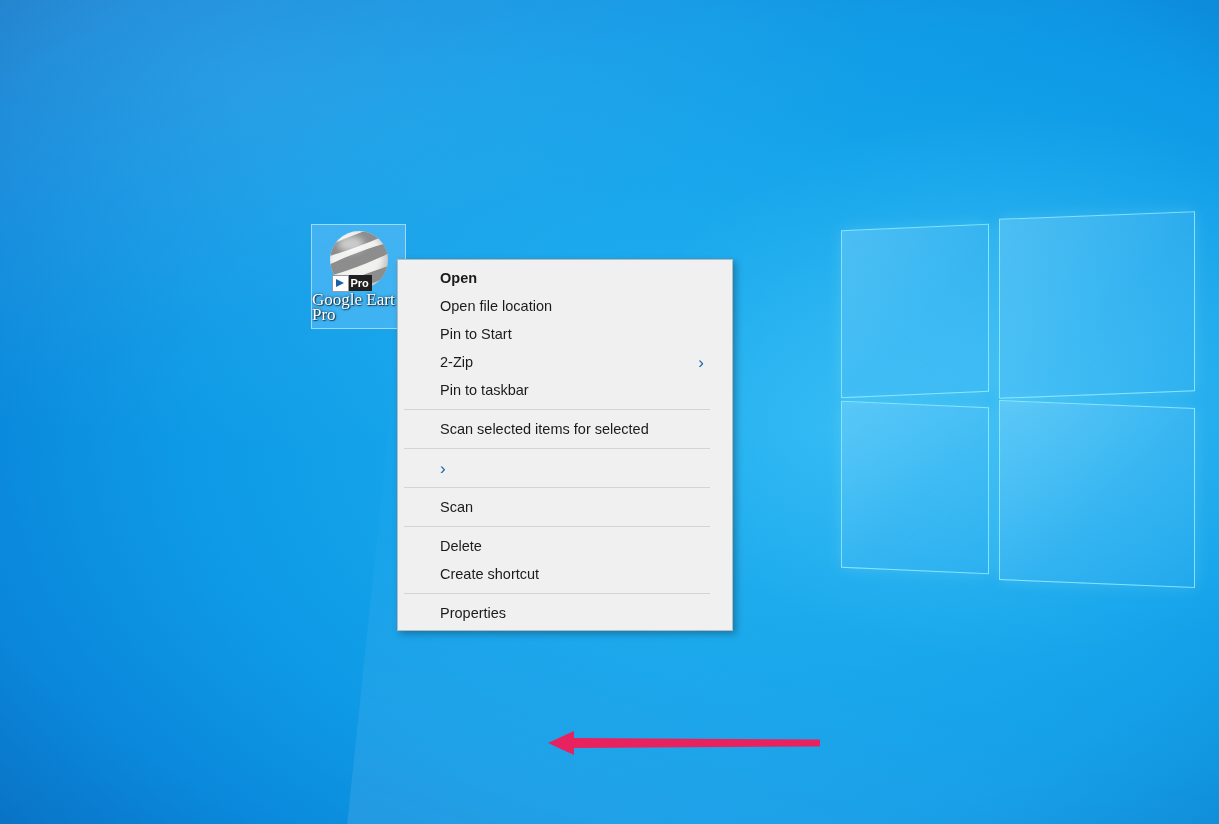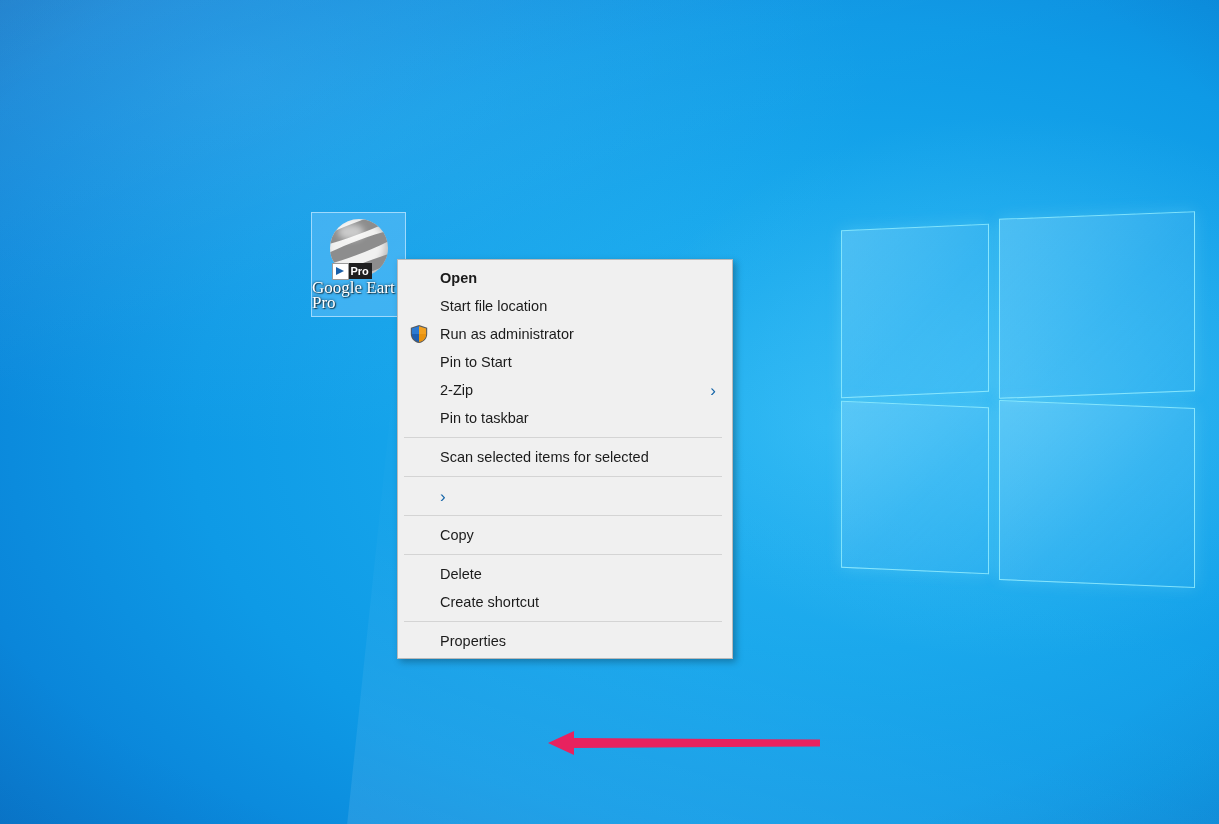--- a/index.html
+++ b/index.html
@@ -75,21 +75,21 @@
   }
   .pane-tl { left: 2px;   top: 15px;  width: 148px; height: 168px; transform: skewY(-2.55deg); }
   .pane-tr { left: 160px; top: 3px;   width: 196px; height: 180px; transform: skewY(-2.25deg); }
   .pane-bl { left: 2px;   top: 192px; width: 148px; height: 167px; transform: skewY(2.55deg); }
   .pane-br { left: 160px; top: 192px; width: 196px; height: 180px; transform: skewY(2.3deg); }
 
   
   #desk-icon {
     position: absolute;
     left: 311px;
-    top: 212px;
+    top: 224px;
     width: 95px;
     height: 105px;
     box-sizing: border-box;
     background: rgba(120,200,255,0.40);
     border: 1px solid rgba(175,225,255,0.85);
     display: flex;
     flex-direction: column;
     align-items: center;
     cursor: default;
   }
@@ -171,21 +171,21 @@
 
   
   #context-menu {
     position: absolute;
     left: 397px;
     top: 259px;
     width: 336px;
     background: #f0f0f0;
     border: 1px solid #b9b9b9;
     box-shadow: 3px 3px 7px rgba(0,0,0,0.28);
-    padding: 4px 4px 3px 0;
+    padding: 4px 16px 3px 0;
     box-sizing: border-box;
     font-family: "Liberation Sans", sans-serif;
   }
   .mi {
     position: relative;
     display: flex;
     align-items: center;
     height: 28px;
     padding: 0 10px 0 42px;
     font-size: 14.5px;
@@ -272,31 +272,21 @@
       <div>Google Eart</div>
       <div>Pro</div>
     </div>
   </div>
 
   <div id="context-menu" style="background: rgb(240, 240, 240); border-color: rgb(185, 185, 185);">
       <div class="mi bold">
         <span class="label">Open</span>
       </div>
       <div class="mi">
-        <span class="label">Start file location</span>
-      </div>
-      <div class="mi">
-        <span class="mi-ico"><svg width="18" height="19" viewBox="0 0 18 19">
-            <path d="M9 0.6 L17.2 3.2 V9.4 C17.2 14.2 13.6 17.4 9 18.6 C4.4 17.4 0.8 14.2 0.8 9.4 V3.2 Z" fill="#5b5b5b"></path>
-            <path d="M9 1.8 L16.1 4.0 V9.4 C16.1 13.6 13.0 16.4 9 17.5 C5.0 16.4 1.9 13.6 1.9 9.4 V4.0 Z" fill="#1f5fb0"></path>
-            <path d="M9 1.8 L16.1 4.0 V9.4 C16.1 13.6 13.0 16.4 9 17.5 Z" fill="#f2a01f"></path>
-            <path d="M1.9 9.4 V4.0 L9 1.8 V9.4 Z" fill="#2d7ad1"></path>
-            <path d="M9 9.4 H16.1 V9.4 C16.1 13.6 13.0 16.4 9 17.5 Z" fill="#e8920f"></path>
-          </svg></span>
-        <span class="label">Run as administrator</span>
+        <span class="label">Open file location</span>
       </div>
       <div class="mi">
         <span class="label">Pin to Start</span>
       </div>
       <div class="mi">
         <span class="label">2-Zip</span>
         <span class="chev">›</span>
       </div>
       <div class="mi">
         <span class="label">Pin to taskbar</span>
@@ -305,21 +295,21 @@
       <div class="mi">
         <span class="mi-ico"><span class="avbadge"></span></span>
         <span class="label">Scan selected items for selected</span>
       </div>
       <div class="sep"></div>
       <div class="mi">
         <span class="chev">›</span>
       </div>
       <div class="sep"></div>
       <div class="mi">
-        <span class="label">Copy</span>
+        <span class="label">Scan</span>
       </div>
       <div class="sep"></div>
       <div class="mi">
         <span class="label">Delete</span>
       </div>
       <div class="mi">
         <span class="label">Create shortcut</span>
       </div>
       <div class="sep"></div>
       <div class="mi">

